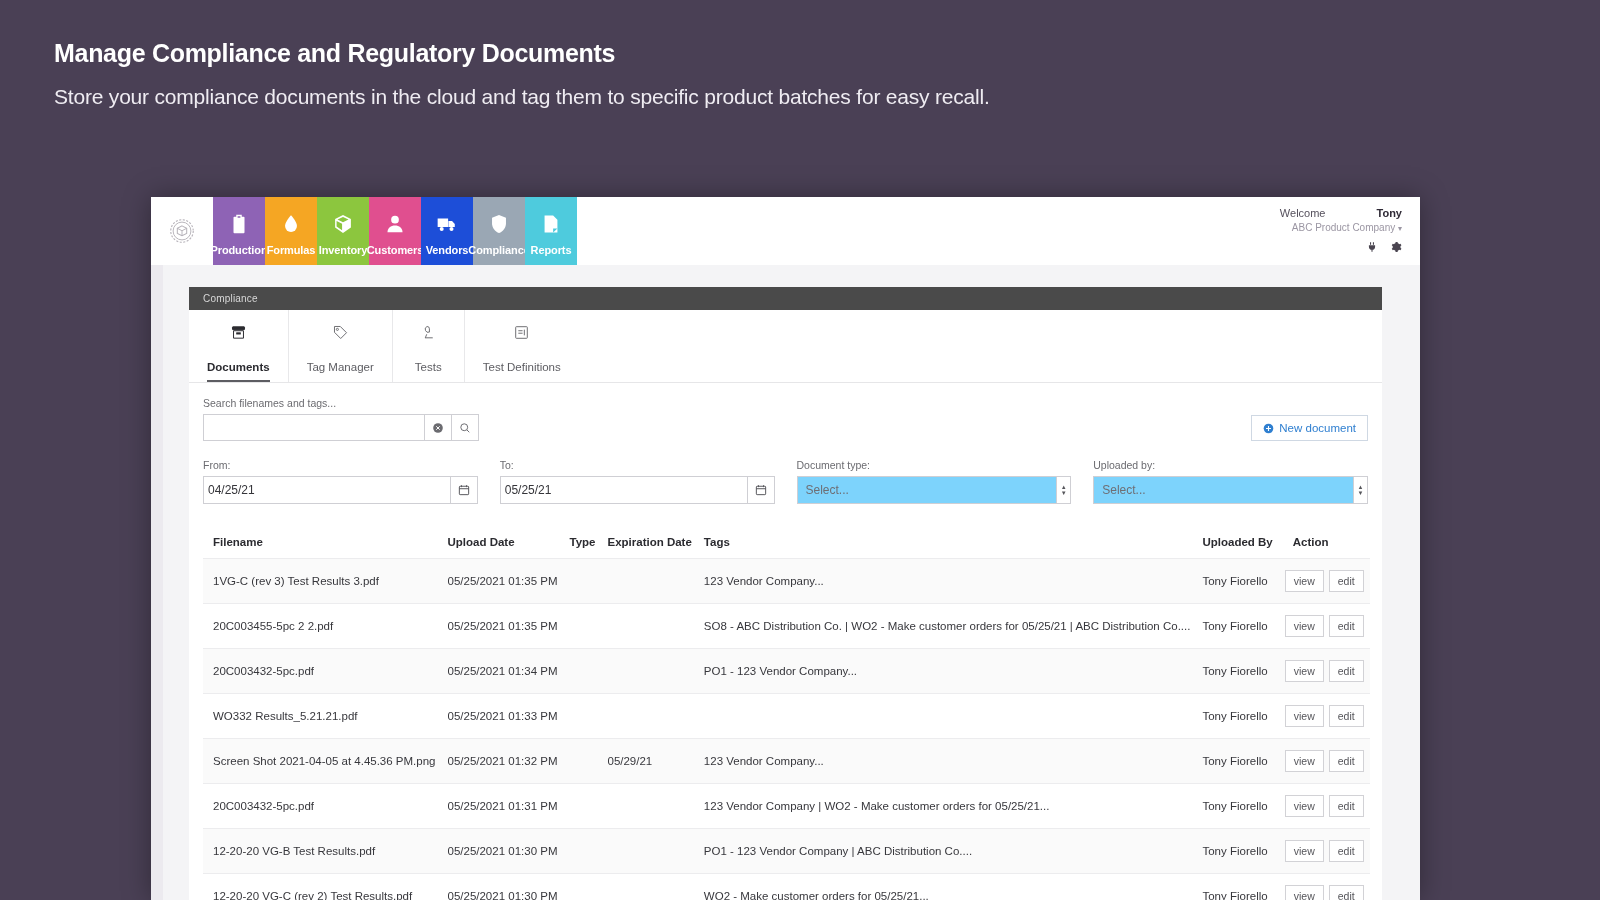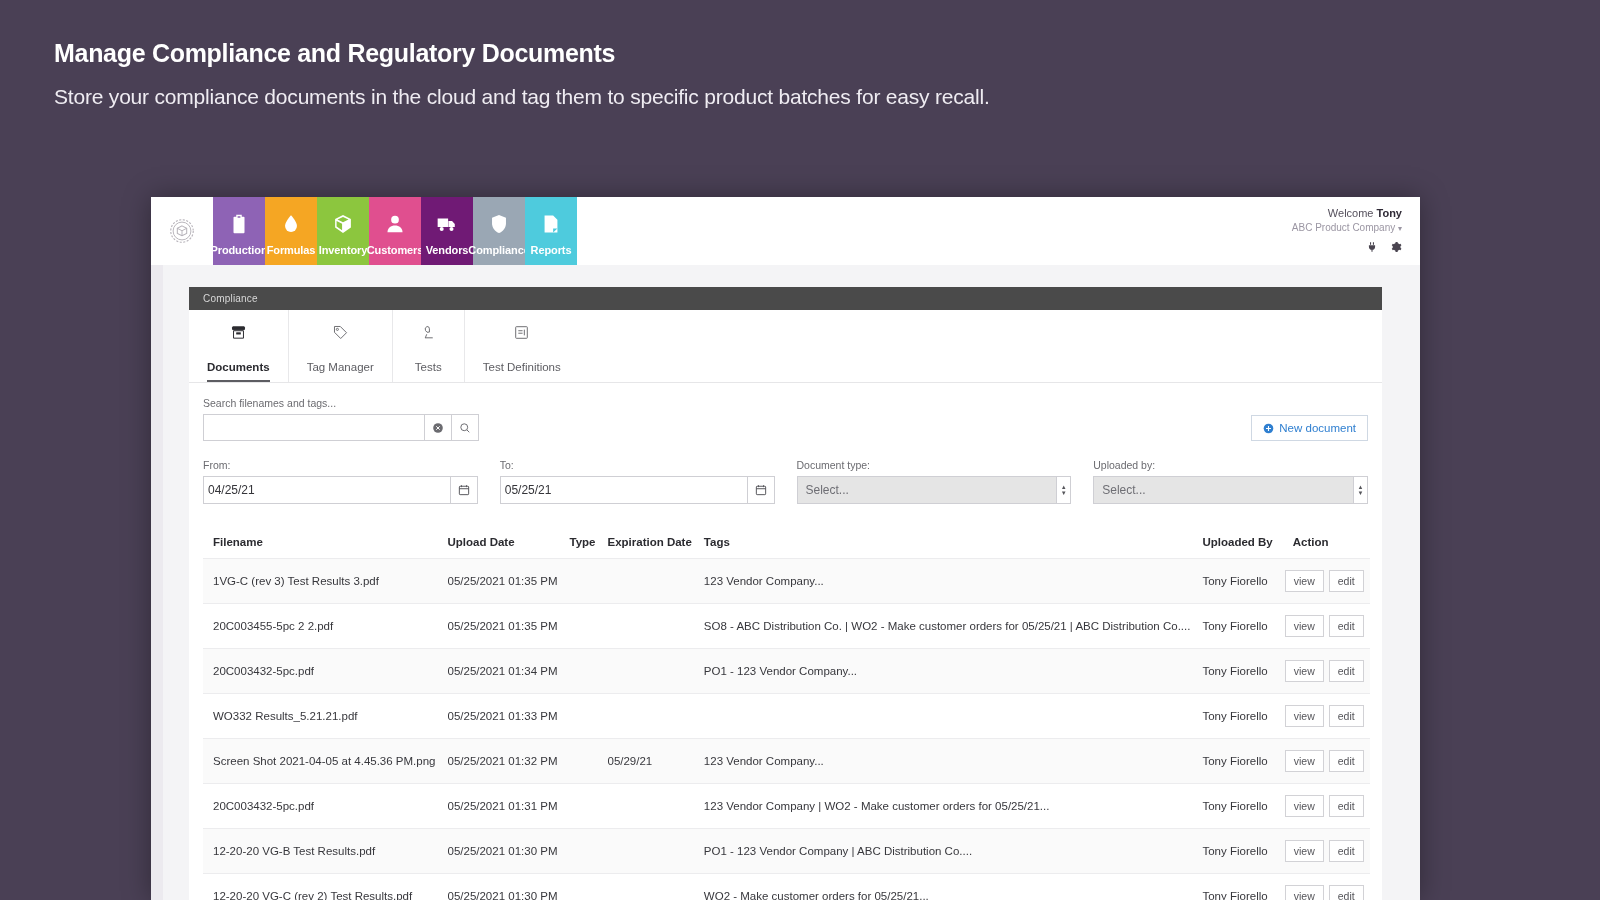--- a/index.html
+++ b/index.html
@@ -73,21 +73,21 @@
     font-weight: 600;
     letter-spacing: -0.1px;
   }
 
   .topnav-right {
     margin-left: auto;
     padding: 10px 18px 0 0;
     text-align: right;
   }
   .welcome-line { font-size: 11px; color: #55505c; }
-  .welcome-line b { color: #2f2a36; }
+  .welcome-line b { color: #2f2a36; margin-left: 48px; }
   .company-line {
     font-size: 10px; color: #9b96a3;
     margin-top: 3px;
   }
   .caret-dn { font-size: 8px; color: #9b96a3; }
   .topnav-icons {
     margin-top: 8px;
     display: flex; justify-content: flex-end; gap: 12px;
   }
   .topnav-icons svg { width: 12px; height: 12px; fill: #4a4550; }
@@ -178,21 +178,21 @@
     width: 27px; height: 28px;
     border: 1px solid #cfcfd4; border-left: none;
     background: #fff;
     display: flex; align-items: center; justify-content: center;
   }
   .addon svg { width: 12px; height: 12px; stroke: #55555a; fill: none; stroke-width: 1.3; }
   .select-wrap { position: relative; display: flex; }
   .select-box {
     flex: 1; height: 28px;
     border: 1px solid #cfcfd4;
-    background: #e5e5e5;
+    background: #7dd3fc;
     font-size: 12px; color: #6e6e74;
     padding: 0 8px;
     display: flex; align-items: center;
     cursor: pointer;
   }
   .spinner {
     width: 14px; height: 28px;
     border: 1px solid #cfcfd4; border-left: none;
     background: #fff;
     display: flex; flex-direction: column;
@@ -288,21 +288,21 @@
       </div>
       <div class="nav-tile" style="background:#e04f8f">
         <span class="nt-icon">
           <svg viewBox="0 0 24 24">
               <circle cx="12" cy="7.3" r="4.2"></circle>
               <path d="M3.8 21c0-4.5 3.7-7.3 8.2-7.3s8.2 2.8 8.2 7.3z"></path>
             </svg>
         </span>
         <span class="nt-label">Customers</span>
       </div>
-      <div class="nav-tile" style="background:#701a75">
+      <div class="nav-tile" style="background:#1d4ed8">
         <span class="nt-icon">
           <svg viewBox="0 0 24 24">
               <path d="M1.8 6h11.4v9.2H1.8zM13.6 8.8h3.9l3 3.2v3.2h-6.9z"></path>
               <circle cx="6.2" cy="17.4" r="2.2"></circle>
               <circle cx="16.9" cy="17.4" r="2.2"></circle>
             </svg>
         </span>
         <span class="nt-label">Vendors</span>
       </div>
       <div class="nav-tile" style="background:#9aa7b4">

